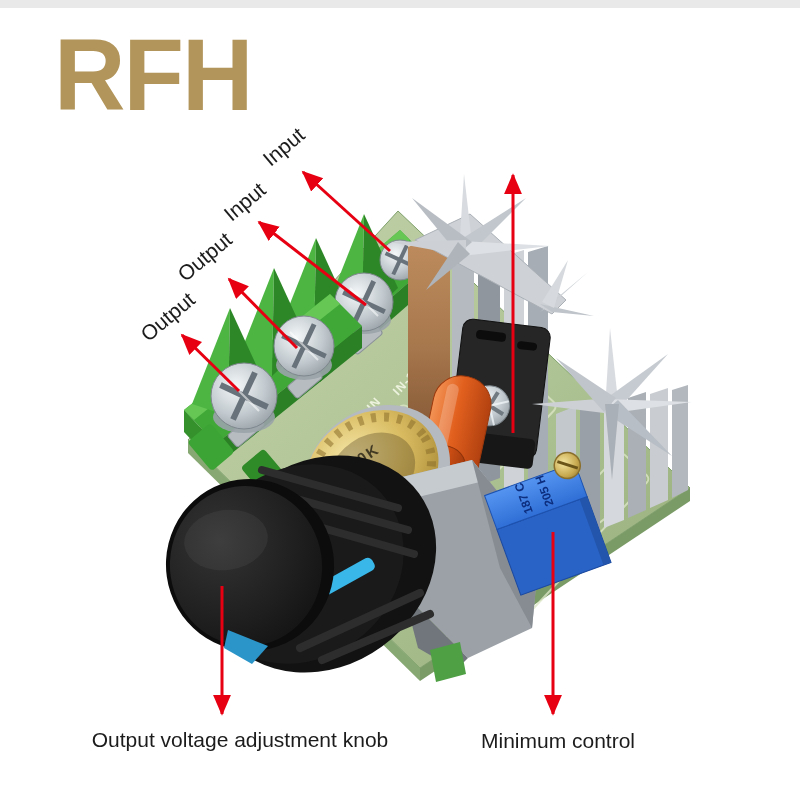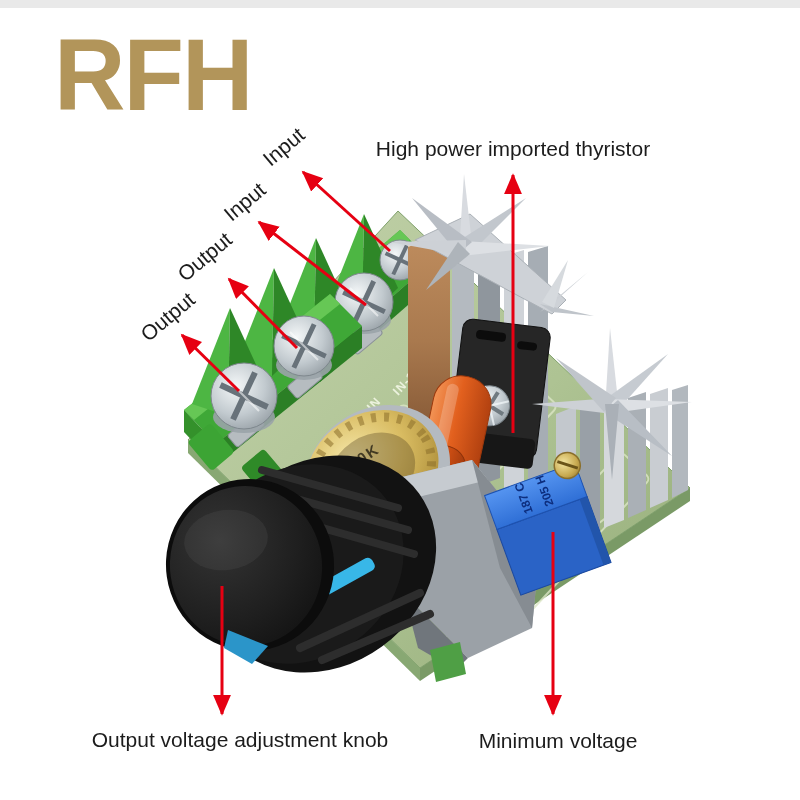--- a/index.html
+++ b/index.html
@@ -264,16 +264,15 @@
       <line x1="513" y1="425" x2="513" y2="167" marker-end="url(#arrowHead)"></line>
       <line x1="222" y1="578" x2="222" y2="706" marker-end="url(#arrowHead)"></line>
       <line x1="553" y1="524" x2="553" y2="706" marker-end="url(#arrowHead)"></line>
     </g>
   </svg>
 
   <div class="lbl rot" style="left:284px;top:139px">Input</div>
   <div class="lbl rot" style="left:245px;top:194px">Input</div>
   <div class="lbl rot" style="left:205px;top:249px">Output</div>
   <div class="lbl rot" style="left:168px;top:309px">Output</div>
-  <div class="lbl" style="left:513px;top:141px">High power imported thyristor</div>
   <div class="lbl" style="left:240px;top:732px">Output voltage adjustment knob</div>
-  <div class="lbl" style="left:558px;top:733px">Minimum voltage</div>
+  <div class="lbl" style="left:558px;top:733px">Minimum control</div>
 </div>
 
 </body></html>

